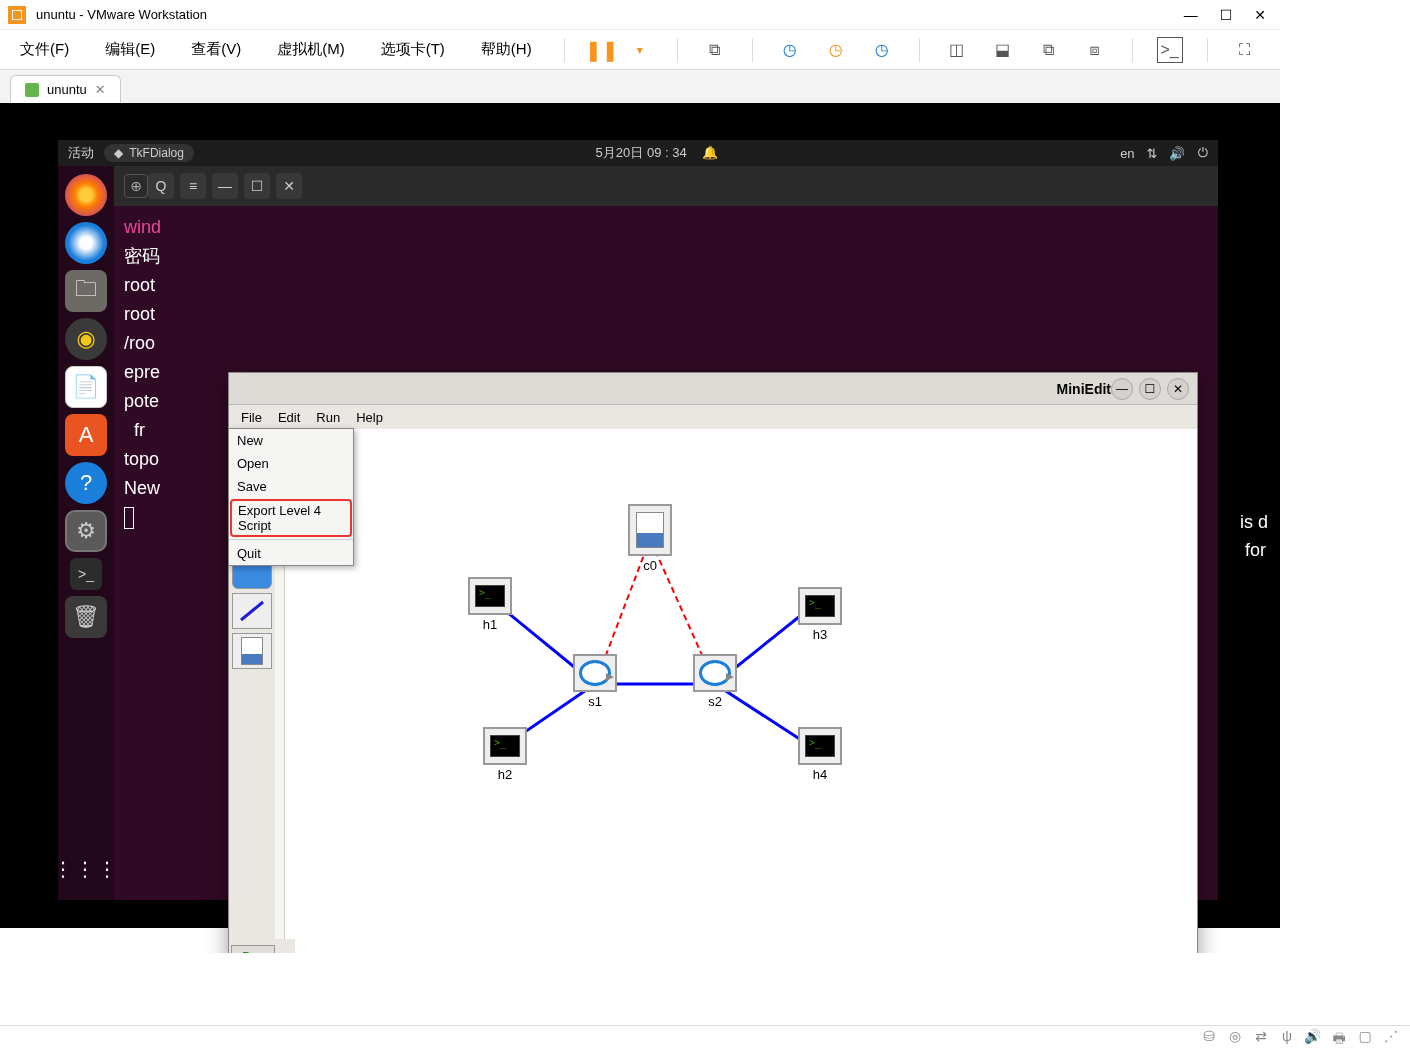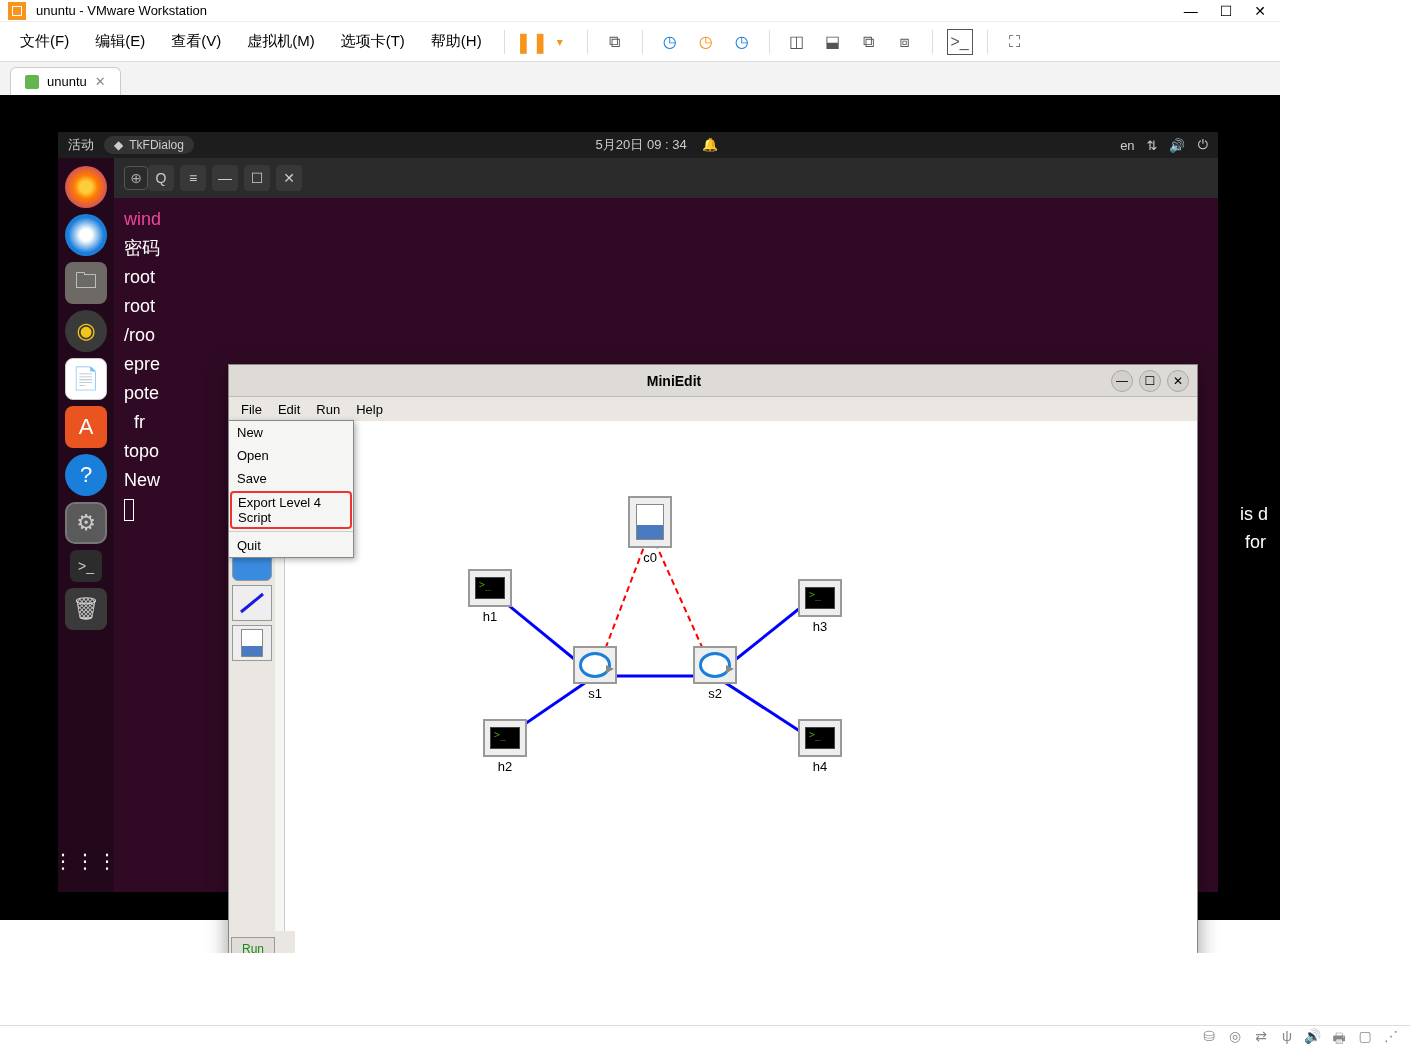--- a/index.html
+++ b/index.html
@@ -1,26 +1,26 @@
 <!DOCTYPE html>
 <html><head>
 <meta charset="utf-8">
 <style>
   * { box-sizing: border-box; margin: 0; padding: 0; font-family: "Segoe UI", "Microsoft YaHei", sans-serif; }
   body { width: 1280px; height: 953px; background: #fff; overflow: hidden; font-size: 13px; }
 
   
-  .vmware-titlebar { height: 22px; display: flex; align-items: center; padding: 0 8px; background: #fff; border-bottom: 1px solid #eee; }
+  .vmware-titlebar { height: 30px; display: flex; align-items: center; padding: 0 8px; background: #fff; border-bottom: 1px solid #eee; }
   .vmware-logo { width: 18px; height: 18px; background: #f7941e; border: 1px solid #f7941e; margin-right: 10px; position: relative; }
   .vmware-logo::after { content: ""; position: absolute; inset: 3px; border: 1px solid #fff; }
   .vmware-title { font-size: 13px; color: #000; flex: 1; }
   .win-controls { display: flex; gap: 22px; padding-right: 6px; }
   .win-controls span { font-size: 14px; color: #000; cursor: pointer; }
 
-  .vmware-menu { height: 40px; display: flex; align-items: center; padding: 0 10px; gap: 6px; border-bottom: 1px solid #ddd; background: #fff; }
+  .vmware-menu { height: 40px; display: flex; align-items: center; padding: 0 10px; gap: 16px; border-bottom: 1px solid #ddd; background: #fff; }
   .menu-item { padding: 4px 10px; font-size: 15px; color: #000; cursor: pointer; }
   .menu-sep { width: 1px; height: 24px; background: #ddd; margin: 0 6px; }
   .tb-icon { width: 26px; height: 26px; display: flex; align-items: center; justify-content: center; font-size: 16px; color: #555; cursor: pointer; margin: 0 2px; }
   .pause-icon { color: #f7941e; font-size: 20px; }
   .play-tiny { color: #f7941e; font-size: 12px; margin-left: -6px; }
 
   .vmware-tabs { height: 38px; background: #f3f3f3; display: flex; align-items: flex-end; padding: 0 10px; border-bottom: 5px solid #000000; }
   .tab { background: #fff; border: 1px solid #ccc; border-bottom: none; border-radius: 6px 6px 0 0; padding: 6px 14px; display: flex; align-items: center; gap: 8px; font-size: 13px; }
   .tab-icon { width: 14px; height: 14px; background: #65b54e; border-radius: 2px; position: relative; }
   .tab-close { color: #888; cursor: pointer; }
@@ -57,21 +57,21 @@
   .terminal-body { position: absolute; left: 56px; top: 66px; right: 0; bottom: 0; background: #300a24; color: #fff; font-family: "Ubuntu Mono", monospace; font-size: 18px; padding: 6px 10px; line-height: 28px; white-space: pre; overflow: hidden; }
   .green { color: #ec4899; }
   .cursor-block { display: inline-block; width: 10px; height: 22px; border: 1px solid #fff; vertical-align: middle; }
 
   
   .overflow-text { position: absolute; right: 12px; top: 400px; color: #fff; font-family: monospace; font-size: 18px; line-height: 28px; white-space: pre; text-align: left; }
 
   
   .miniedit { position: absolute; left: 170px; top: 232px; width: 970px; height: 630px; background: #f5f5f4; border: 1px solid #888; box-shadow: 0 4px 20px rgba(0,0,0,0.4); }
   .me-titlebar { height: 32px; background: #dedbd7; display: flex; align-items: center; padding: 0 8px; border-bottom: 1px solid #bbb; }
-  .me-title { flex: 1; text-align: center; font-weight: bold; font-size: 14px; }
+  .me-title { flex: 1; text-align: right; font-weight: bold; font-size: 14px; }
   .me-winbtns { display: flex; gap: 6px; }
   .me-winbtn { width: 22px; height: 22px; border-radius: 50%; background: #d4d0cc; border: 1px solid #aaa; text-align: center; line-height: 20px; font-size: 12px; cursor: pointer; }
 
   .me-menu { height: 24px; background: #eae7e3; display: flex; align-items: center; padding: 0 4px; font-size: 13px; }
   .me-menu span { padding: 2px 8px; cursor: pointer; }
 
   .me-body { position: absolute; top: 56px; left: 0; right: 0; bottom: 0; display: flex; gap: 9px; }
   .me-toolcol { width: 46px; background: #eae7e3; display: flex; flex-direction: column; align-items: center; padding-top: 4px; gap: 4px; }
   .me-tool { width: 40px; height: 36px; border: 1px solid #999; background: #eee; display: flex; align-items: center; justify-content: center; cursor: pointer; }
   .me-canvas { flex: 1; background: #fff; position: relative; border-left: 1px solid #ccc; }

